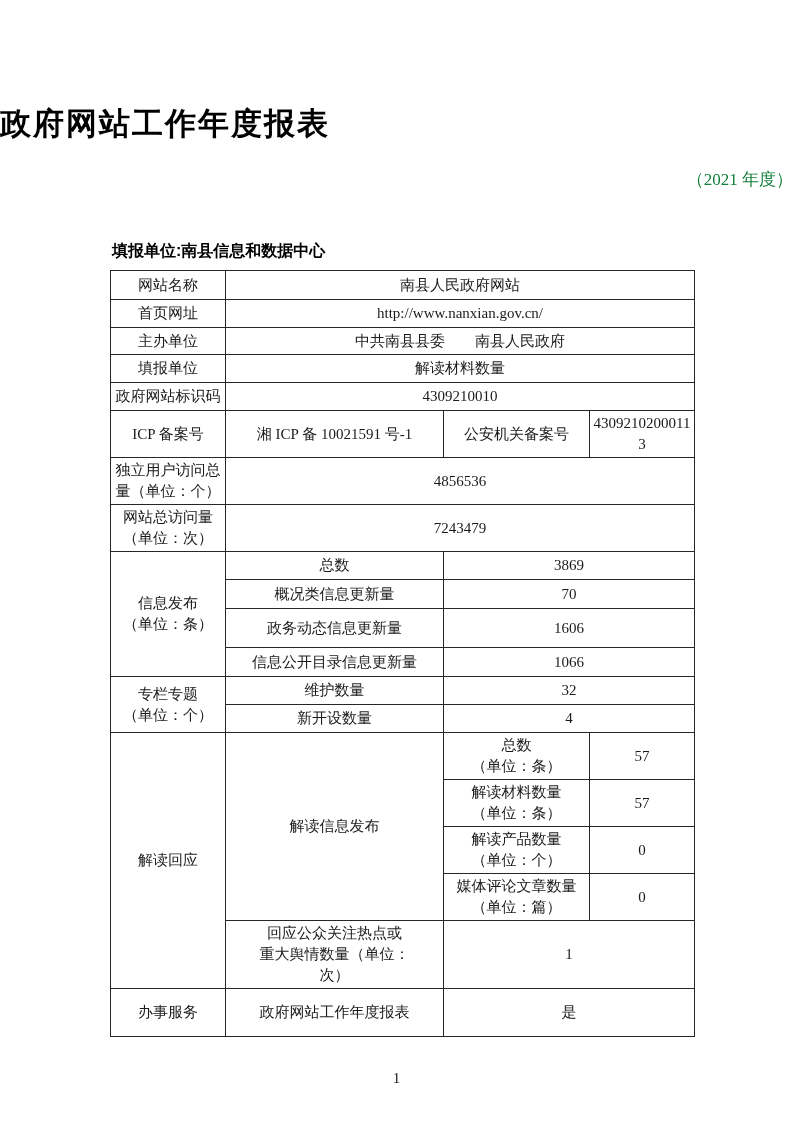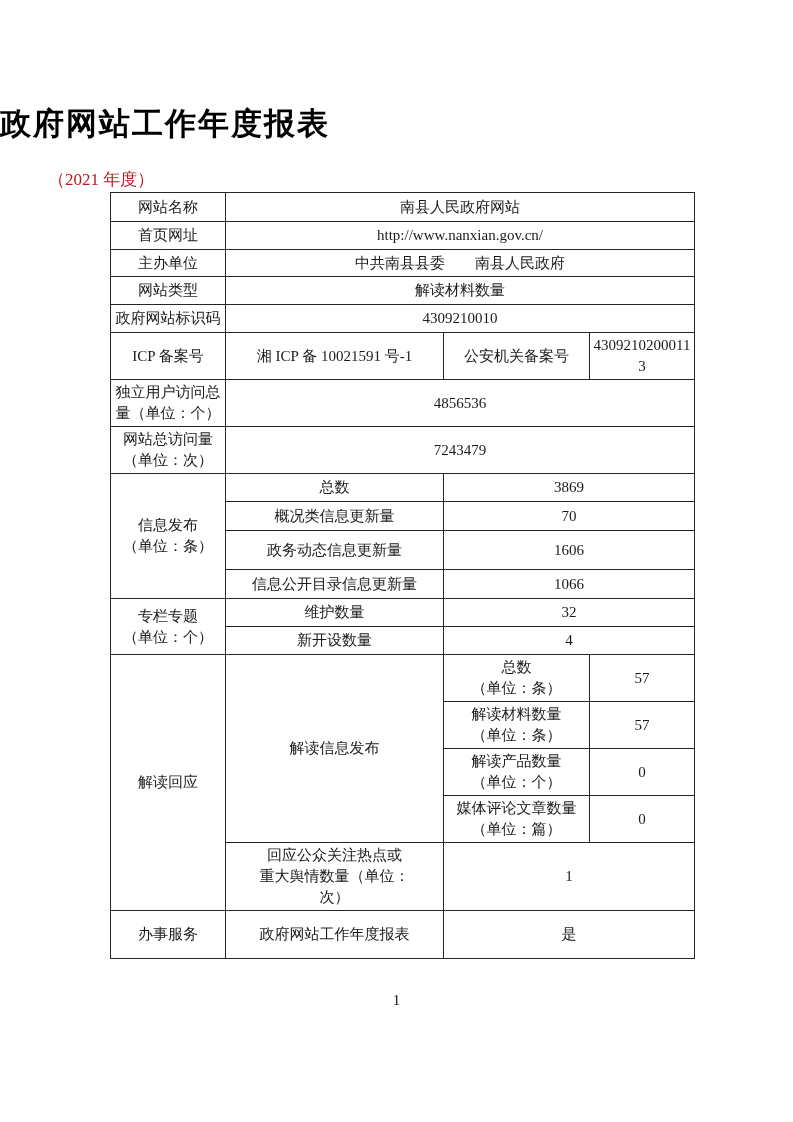--- a/index.html
+++ b/index.html
@@ -18,25 +18,24 @@
     padding-top: 104px;
     font-family: "Liberation Sans", sans-serif;
     font-weight: 700;
     font-size: 31px;
     line-height: 40px;
     letter-spacing: 2px;
     color: #000000;
   }
   .doc-subtitle {
     margin-top: 24px;
-    text-align: left;
+    text-align: right;
     font-size: 17px;
     line-height: 24px;
-    color: #b91c1c;
-    padding-left: 48px;
+    color: #15803d;
   }
   .report-unit {
     margin: 49px 0 9px 112px;
     font-family: "Liberation Sans", sans-serif;
     font-weight: 700;
     font-size: 16px;
     line-height: 20px;
     color: #000000;
   }
   table.report {
@@ -66,20 +65,21 @@
     color: #1a1a1a;
   }
 </style>
 </head>
 <body>
 
 <div class="page">
 
   <h1 class="doc-title">政府网站工作年度报表</h1>
   <div class="doc-subtitle">（2021 年度）</div>
+  <div class="report-unit">填报单位:南县信息和数据中心</div>
 
   <table class="report">
     <colgroup>
       <col style="width:115px">
         <col style="width:218px">
         <col style="width:146px">
         <col style="width:105px">
     </colgroup>
     <tbody>
       <tr style="height:29px">
@@ -88,21 +88,21 @@
       </tr>
       <tr style="height:28px">
         <td>首页网址</td>
         <td colspan="3">http://www.nanxian.gov.cn/</td>
       </tr>
       <tr style="height:27px">
         <td>主办单位</td>
         <td colspan="3">中共南县县委　　南县人民政府</td>
       </tr>
       <tr style="height:28px">
-        <td>网站类型</td>
+        <td>填报单位</td>
         <td colspan="3">解读材料数量</td>
       </tr>
       <tr style="height:28px">
         <td>政府网站标识码</td>
         <td colspan="3">4309210010</td>
       </tr>
       <tr style="height:42px">
         <td>ICP 备案号</td>
         <td>湘 ICP 备 10021591 号-1</td>
         <td>公安机关备案号</td>

